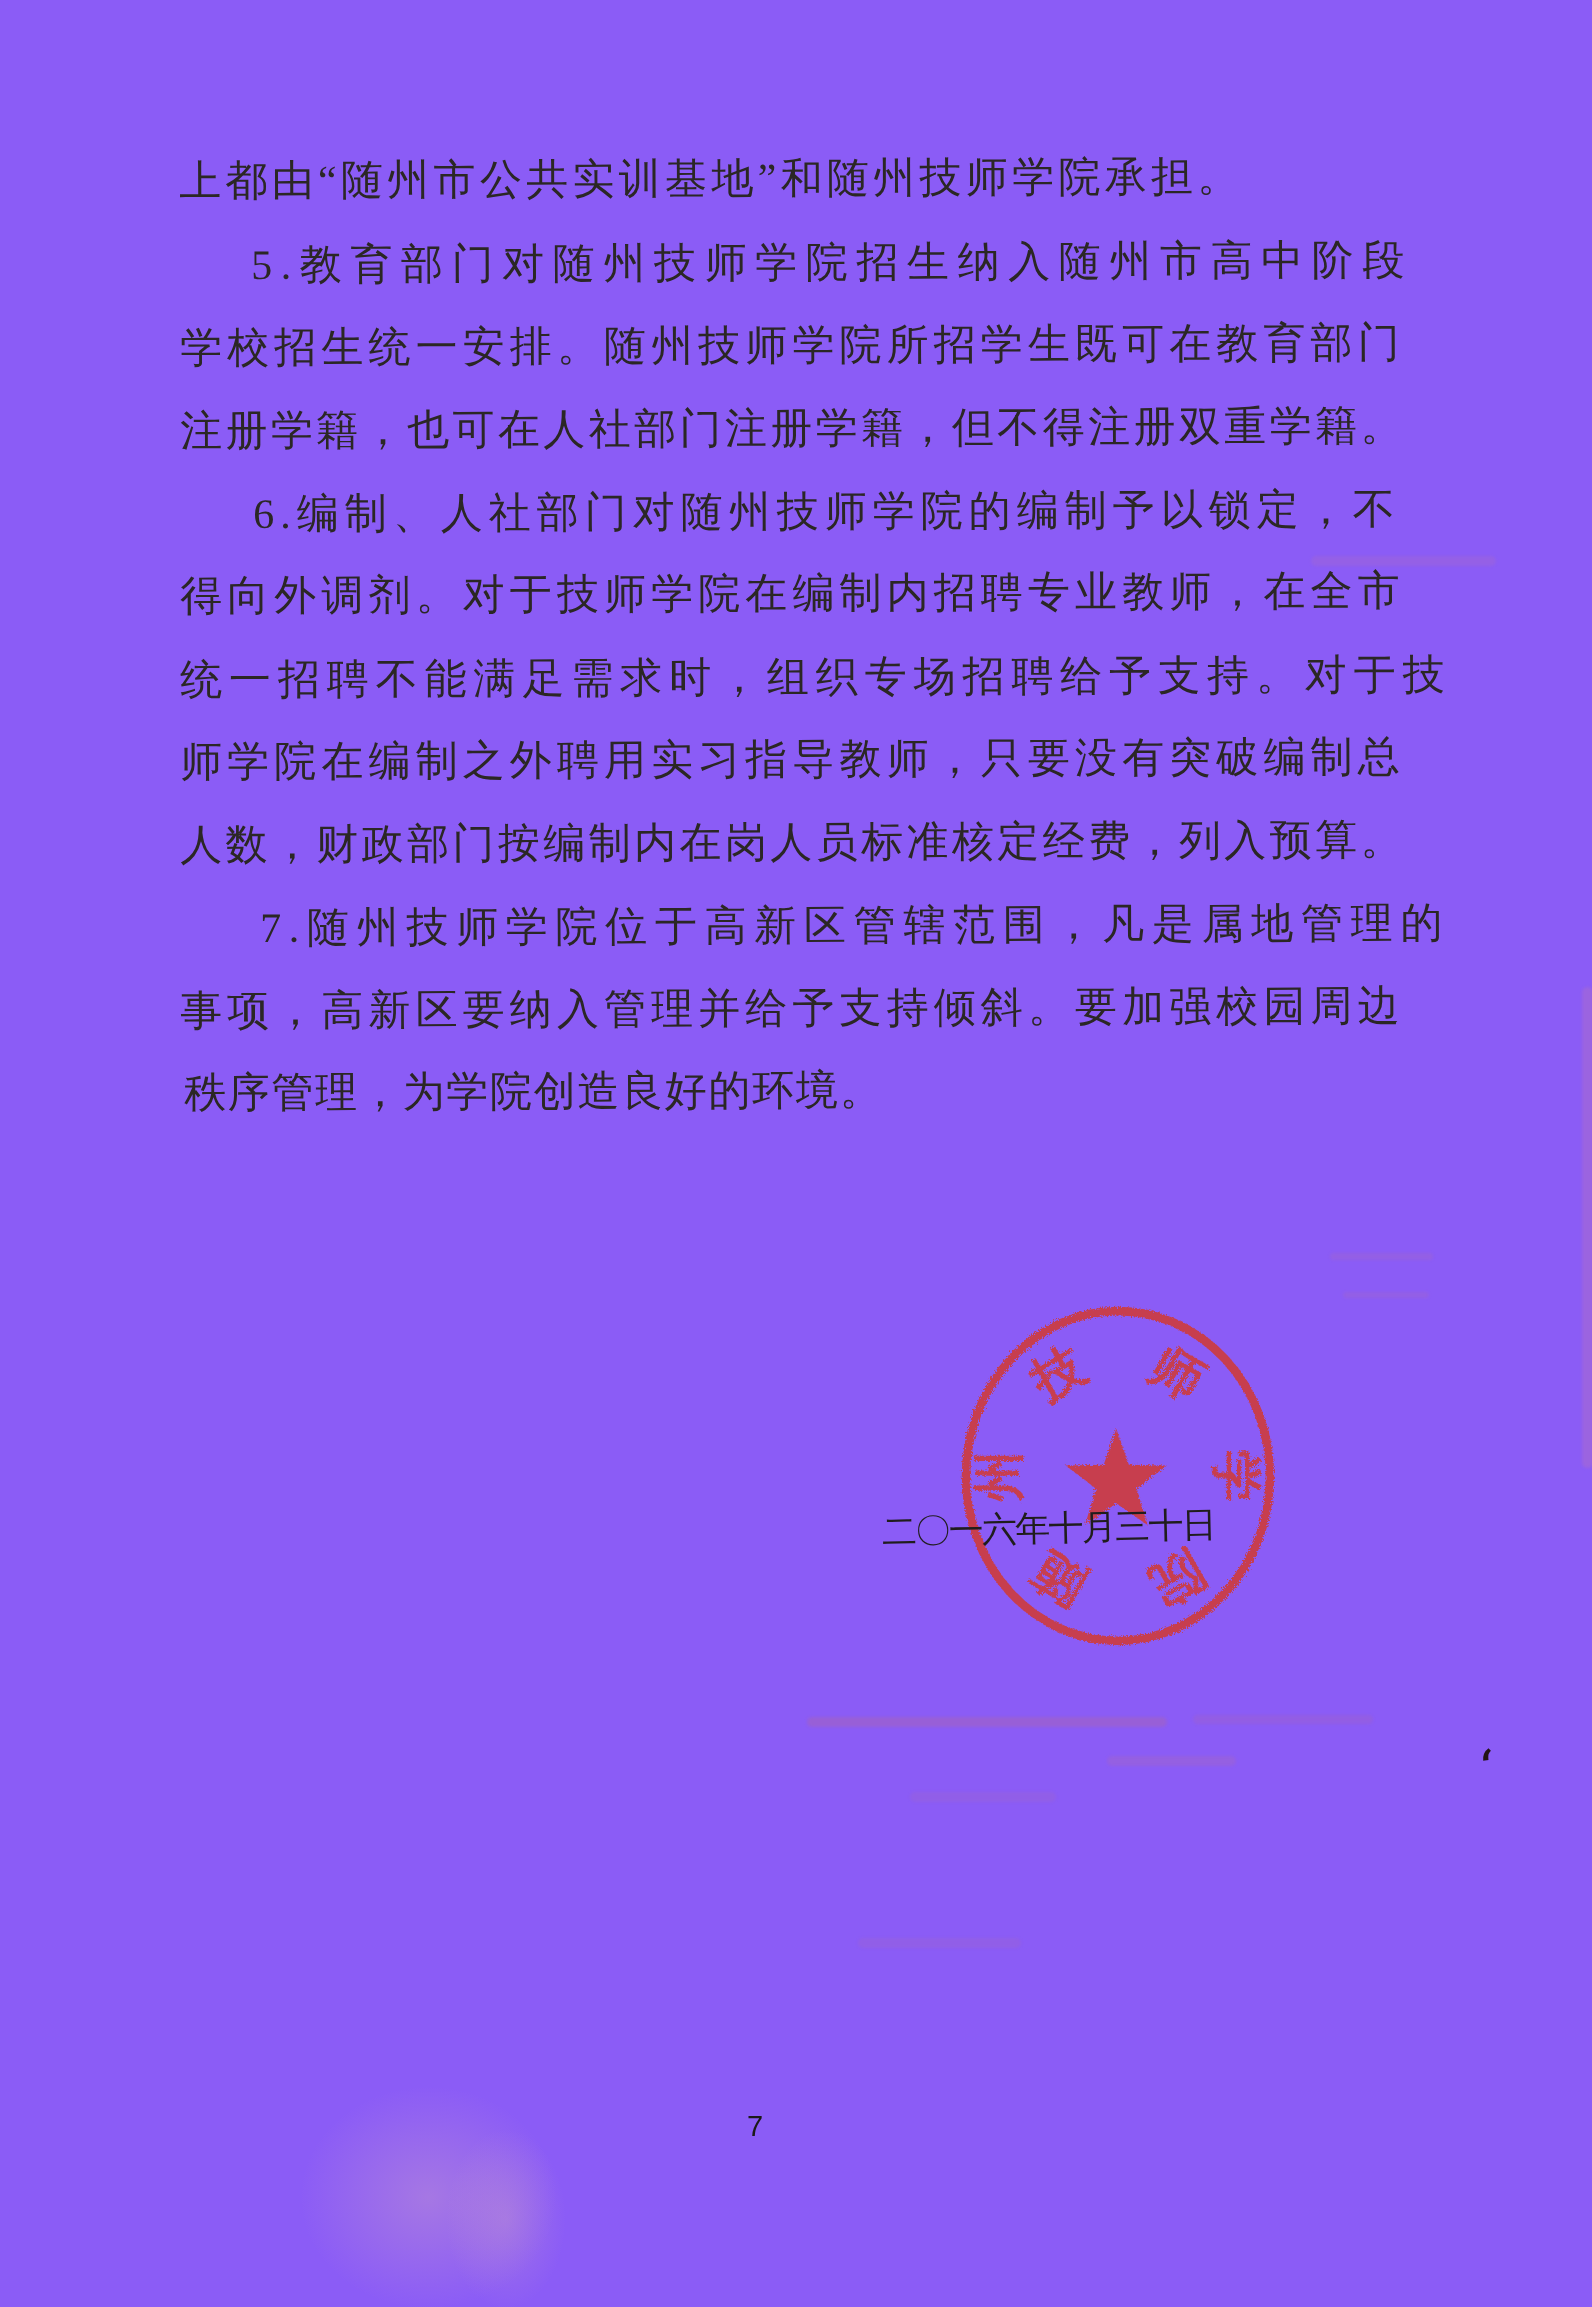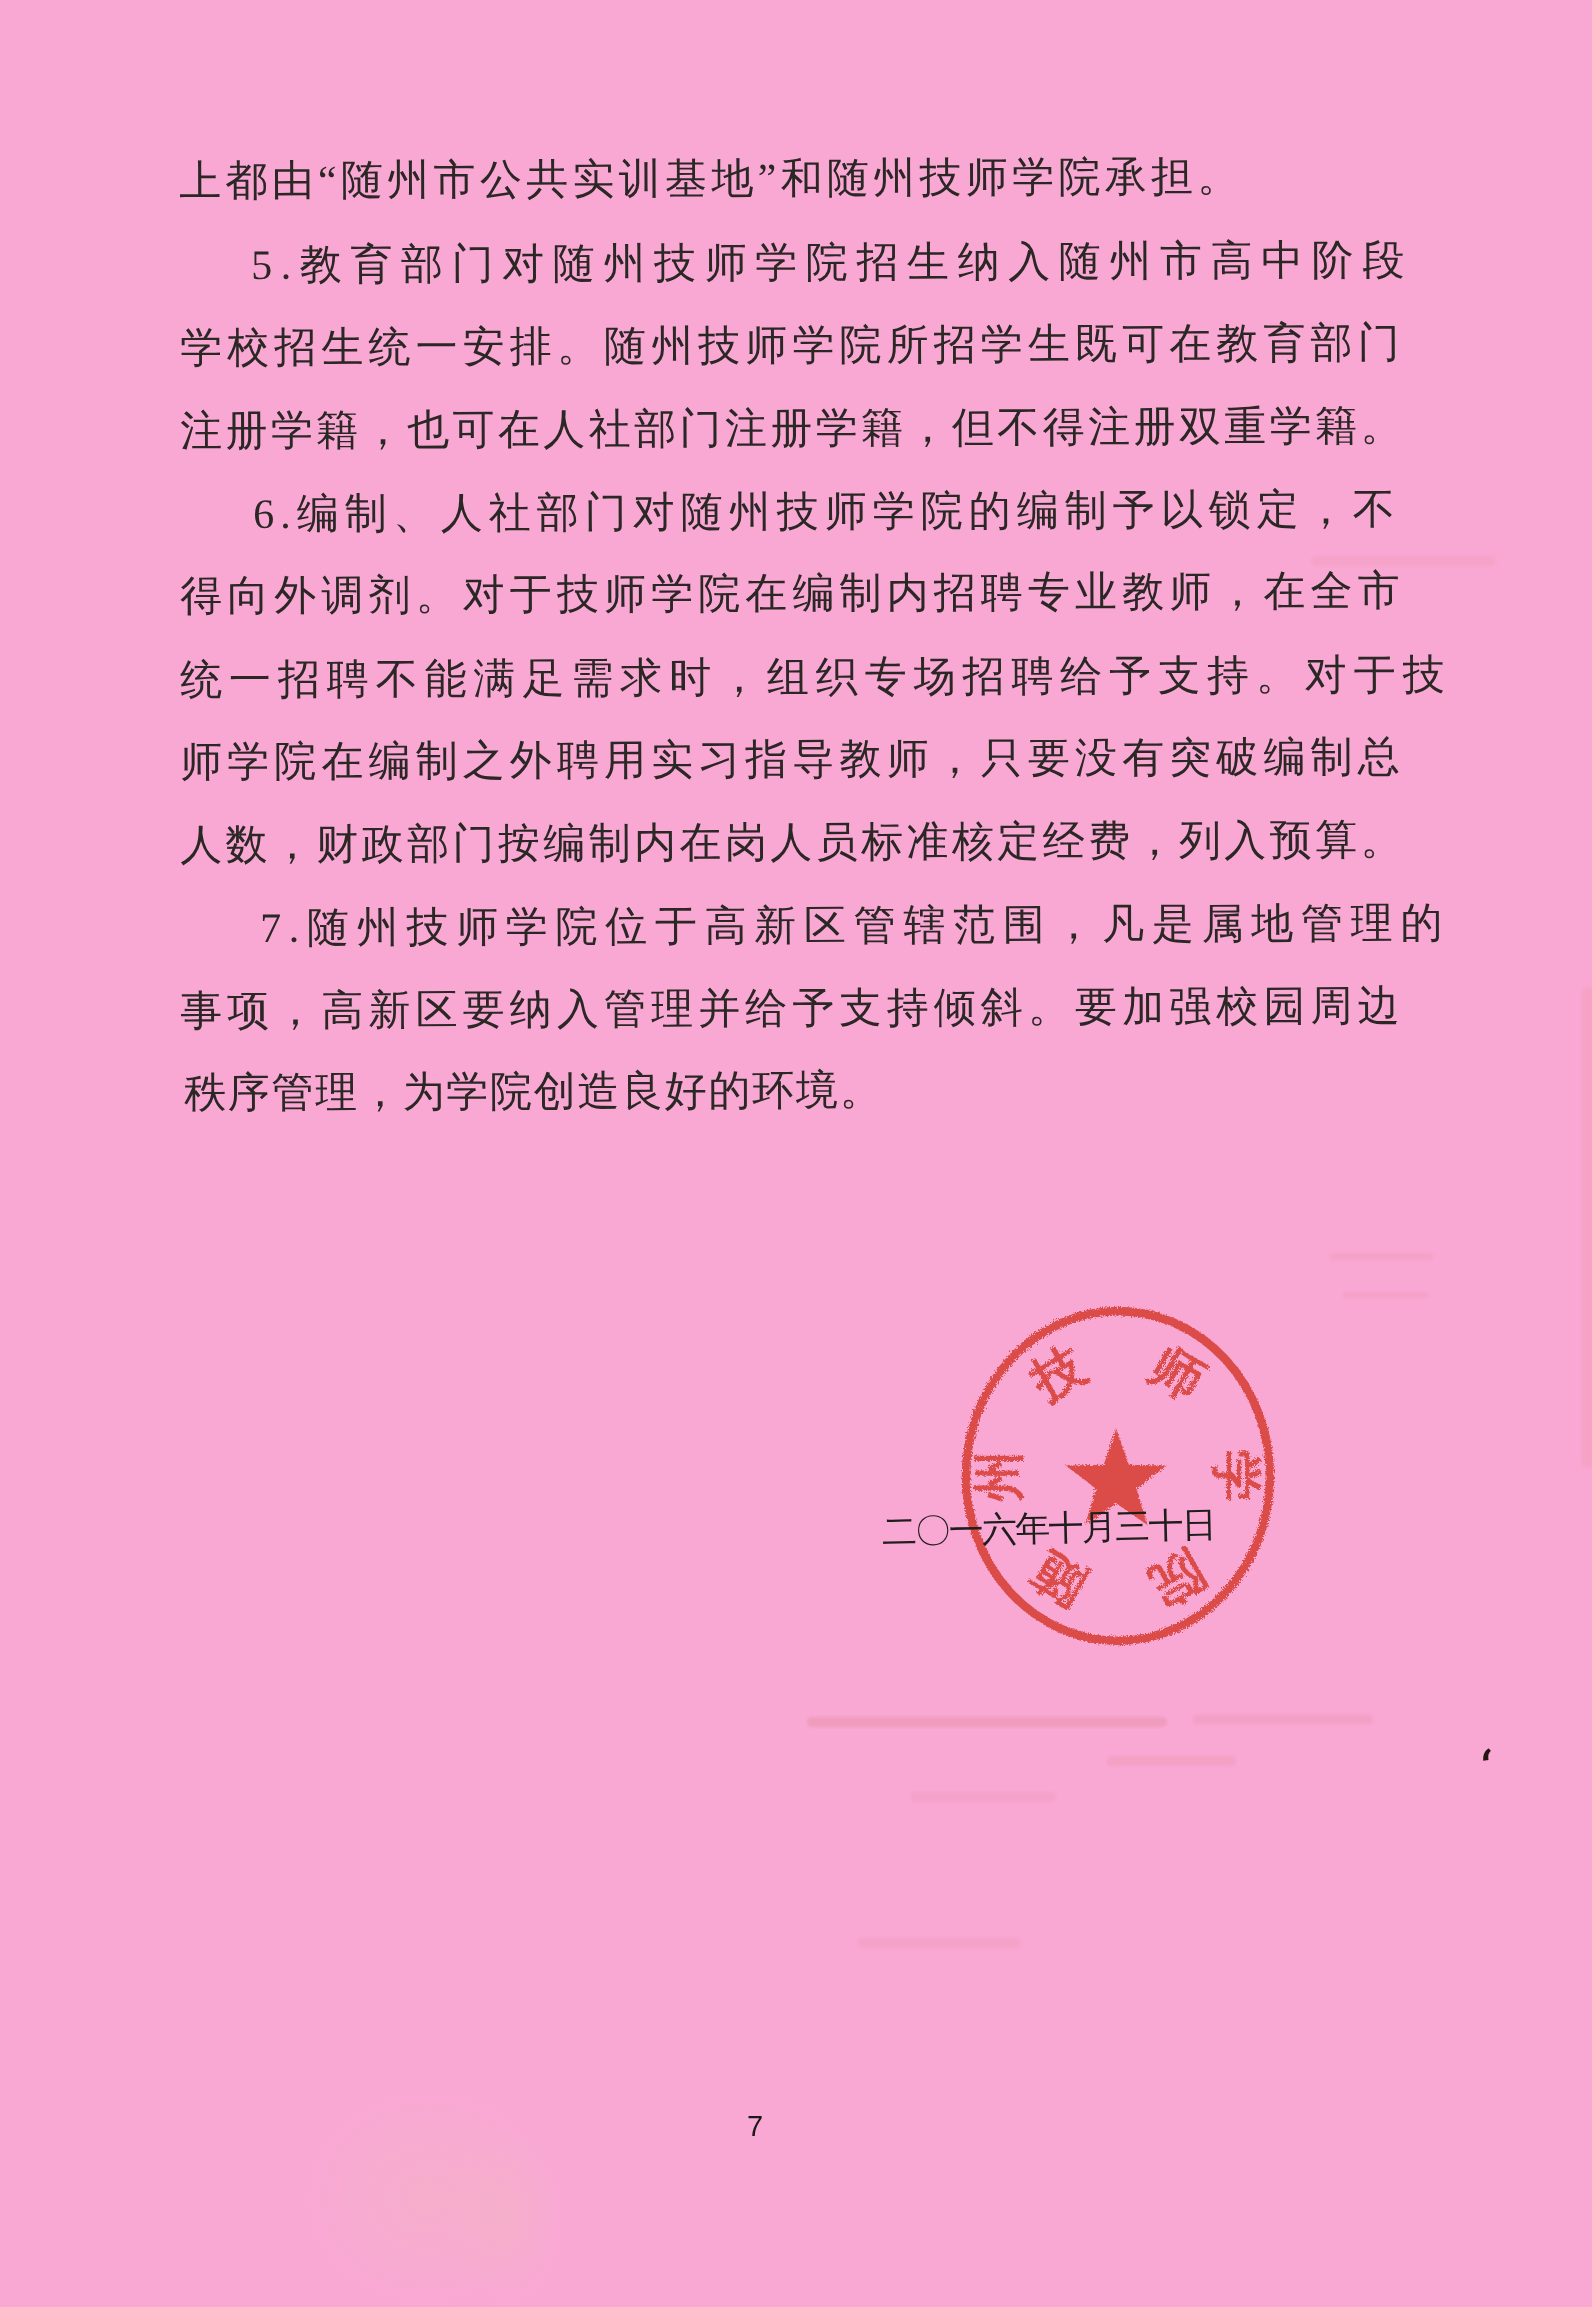--- a/index.html
+++ b/index.html
@@ -1,19 +1,19 @@
 <!DOCTYPE html>
 <html style="font-size:13.7px"><head>
 <meta charset="utf-8">
 <style>
   html,body{margin:0;padding:0;background:#e8e6e2;}
   #paper{
     position:relative;
     width:1593px;height:2307px;
-    background:#f9a8d4;
+    background:#8b5cf6;
     overflow:hidden;
     font-family:"Liberation Serif","DejaVu Serif",serif;
   }
   .line{
     position:absolute;
     font-size:42px;
     line-height:1.15;
     color:#2b2725;
     white-space:nowrap;
     transform:rotate(-0.25deg);

